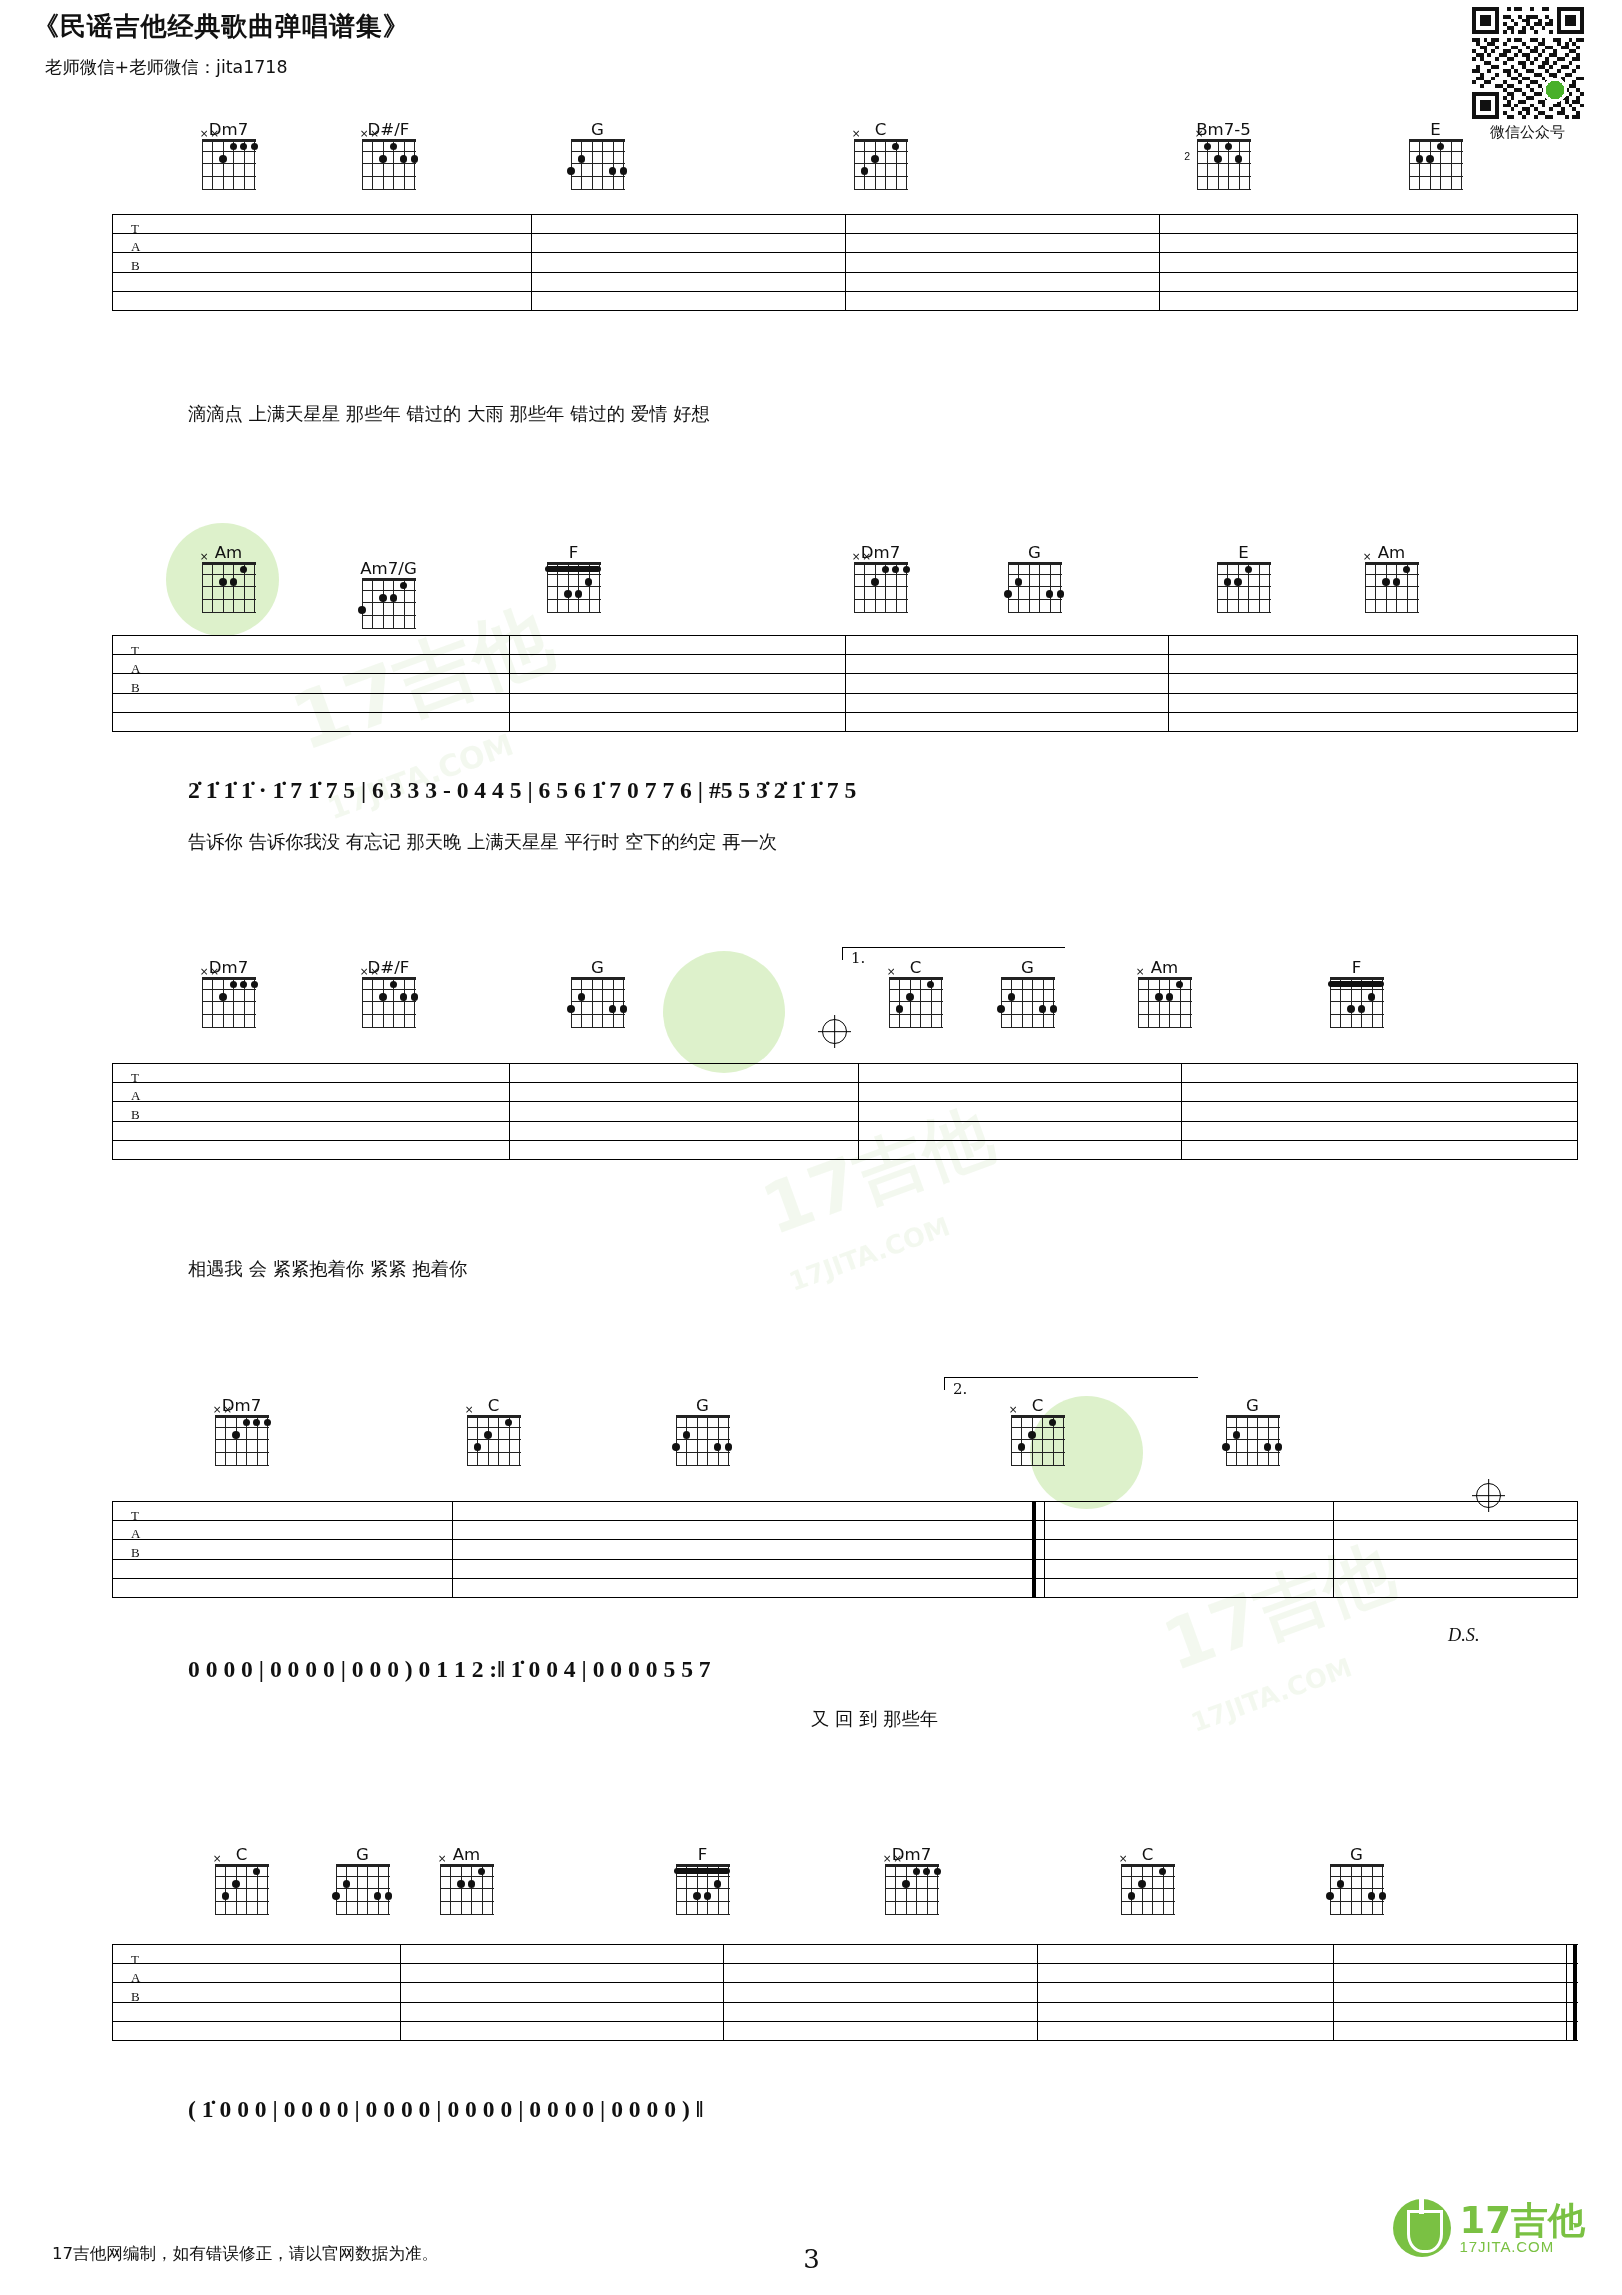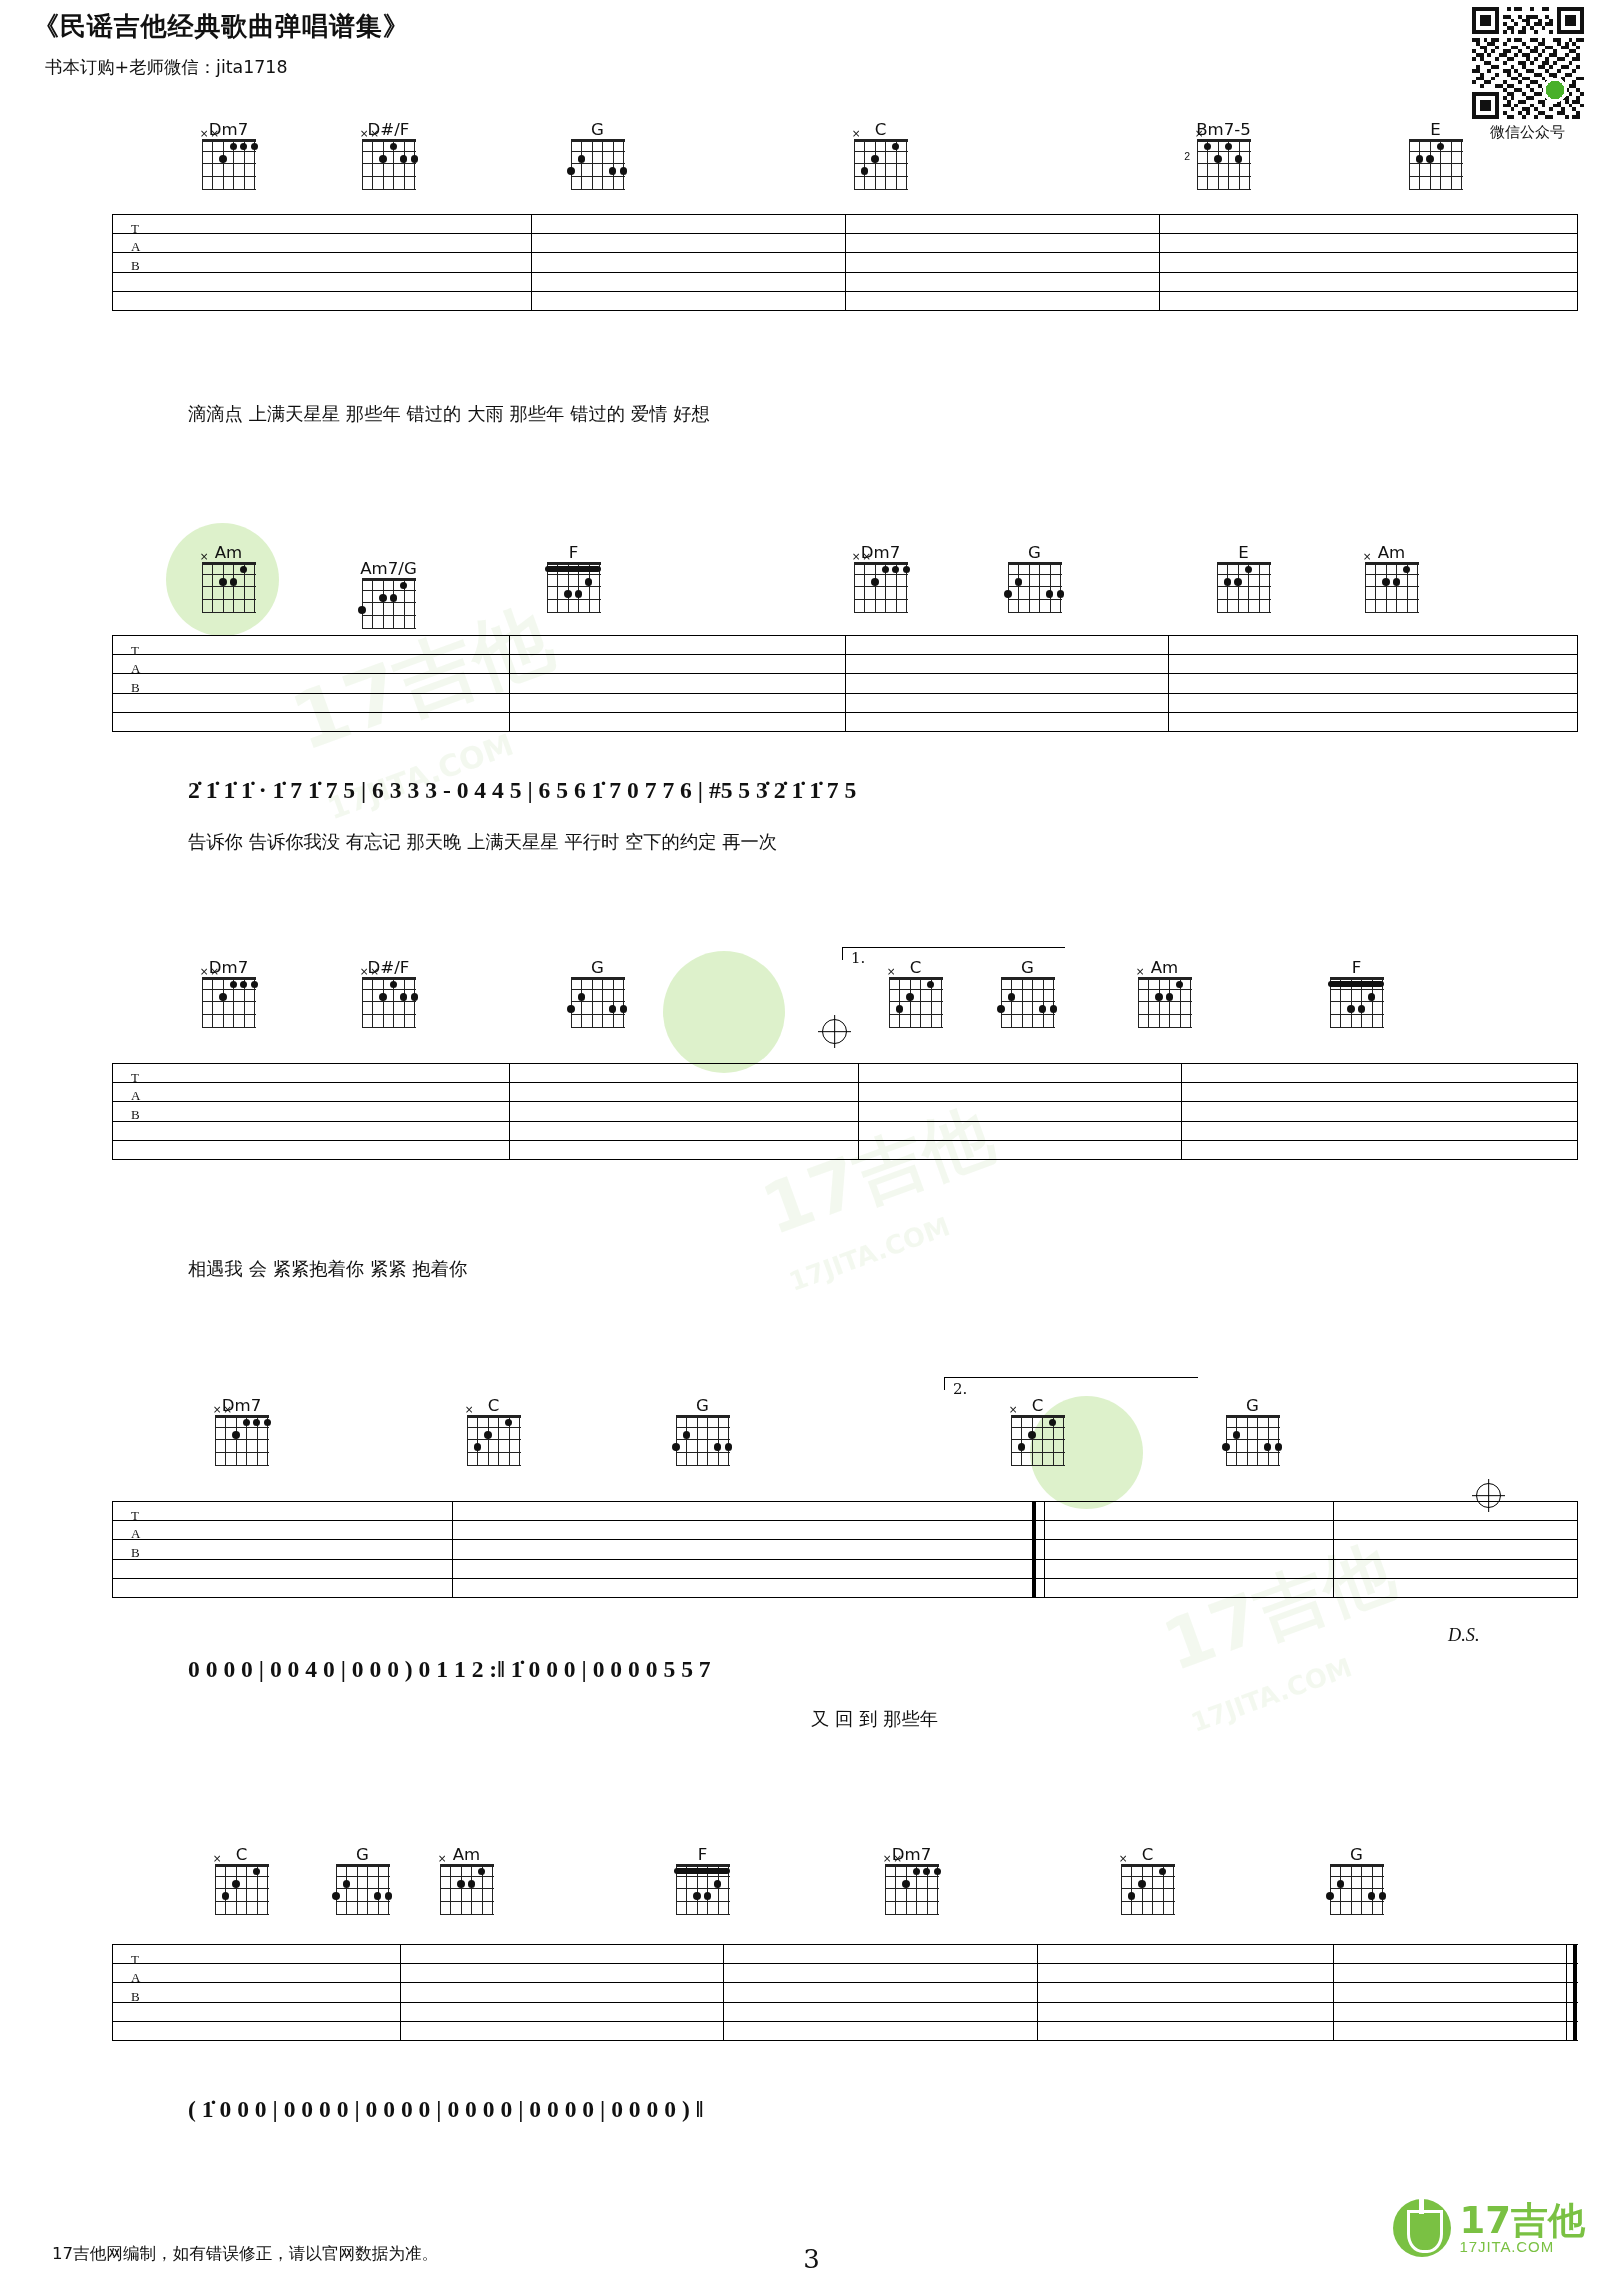--- a/index.html
+++ b/index.html
@@ -82,21 +82,21 @@
   .logo .txt{line-height:1;}
   .logo .txt .big{font-size:37px;font-weight:bold;color:#7ac143;font-family:"DejaVu Sans",sans-serif;}
   .logo .txt .small{font-size:15px;color:#7ac143;letter-spacing:0.9px;}
 </style>
 </head>
 <body>
 
 <div class="page">
 
   <div class="book-title">《民谣吉他经典歌曲弹唱谱集》</div>
-  <div class="order-line">书本订购+老师微信：jita1718</div>
+  <div class="order-line">老师微信+老师微信：jita1718</div>
 
   <div class="qr-wrap">
     <div class="qr">
       <svg width="112" height="112" viewBox="0 0 29 29" shape-rendering="crispEdges">
         <rect width="29" height="29" fill="#fff"></rect>
         <g fill="#111">
           <rect x="0" y="0" width="7" height="1"></rect>
             <rect x="0" y="6" width="7" height="1"></rect>
           <rect x="0" y="0" width="1" height="7"></rect>
             <rect x="6" y="0" width="1" height="7"></rect>
@@ -920,21 +920,21 @@
       <div class="bar" style="left:1221px;top:0;height:96px"></div>
       <div class="bar" style="left:1465px;top:0;height:96px"></div>
     </div>
     <div class="tabletters" style="left:131px;top:1509px;">
       <div>T</div>
         <div>A</div>
         <div>B</div>
     </div>
     <div class="ds" style="left:1448px;top:1625px;">D.S.</div>
   </div>
-  <div class="numline" style="left:188px;top:1656px;">0 0 0 0 | 0 0 4 0 | 0 0 0 ) 0 1 1 2 :‖ 1̇ 0 0 0 | 0 0 0 0 5 5 7</div>
+  <div class="numline" style="left:188px;top:1656px;">0 0 0 0 | 0 0 0 0 | 0 0 0 ) 0 1 1 2 :‖ 1̇ 0 0 4 | 0 0 0 0 5 5 7</div>
   <div class="lyricline" style="left:811px;top:1706px;">又 回 到                                                    那些年</div>
 
   <div class="system">
     <div class="chordbox" style="left:209px;top:1845px;">
       <div class="nm">C</div>
       <div class="grid">
         <div class="h nut"></div>
           <div class="h" style="top:12.2px"></div>
           <div class="h" style="top:24.4px"></div>
           <div class="h" style="top:37px"></div>

